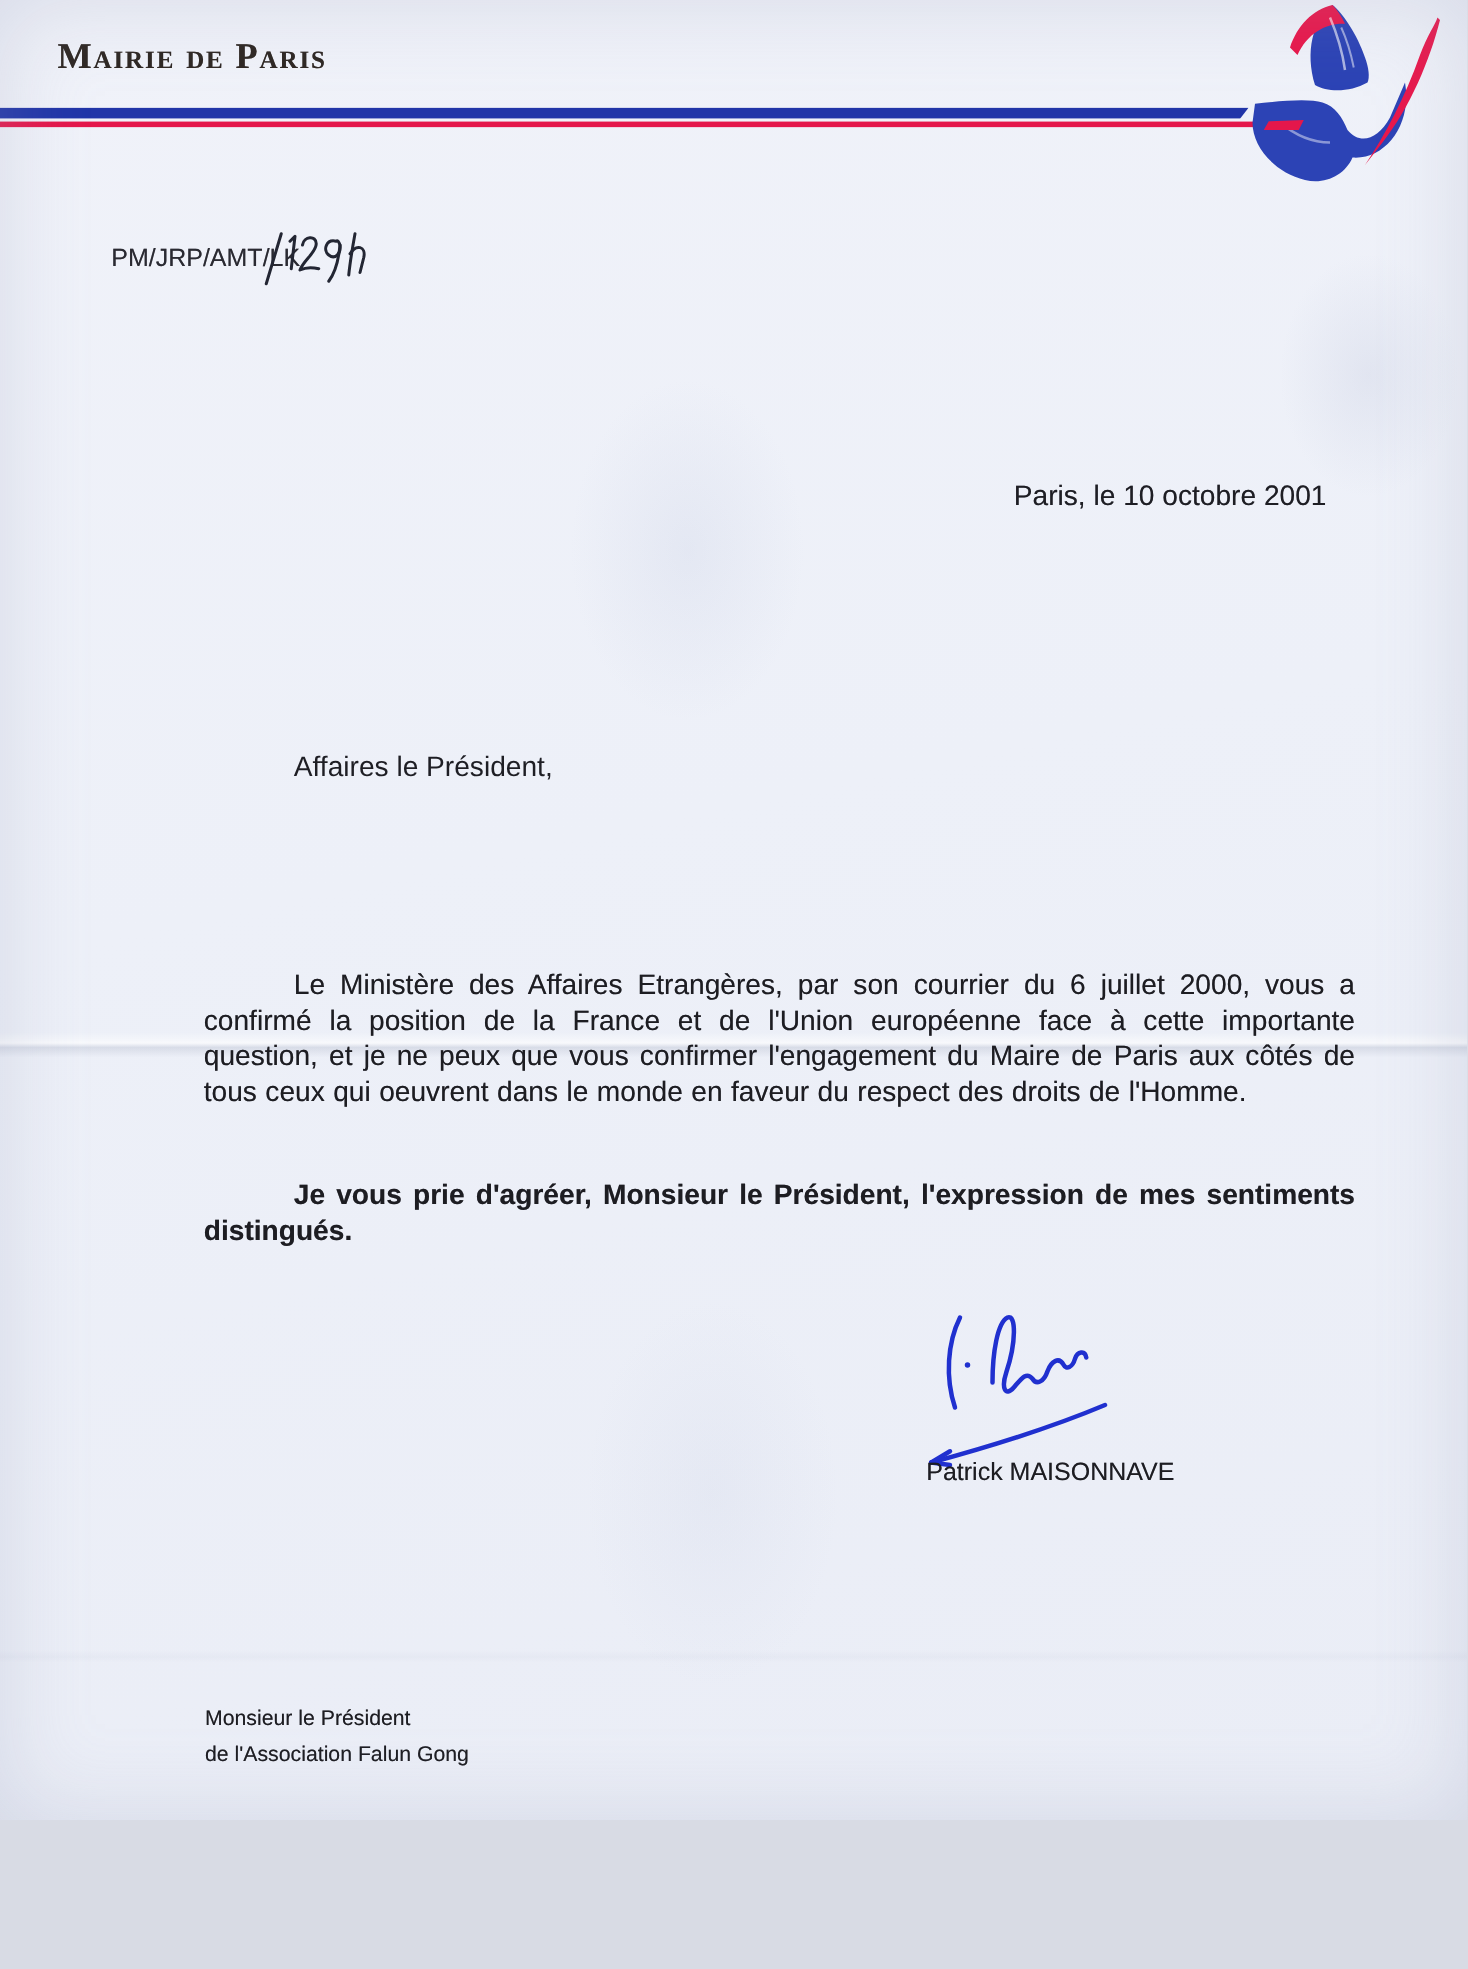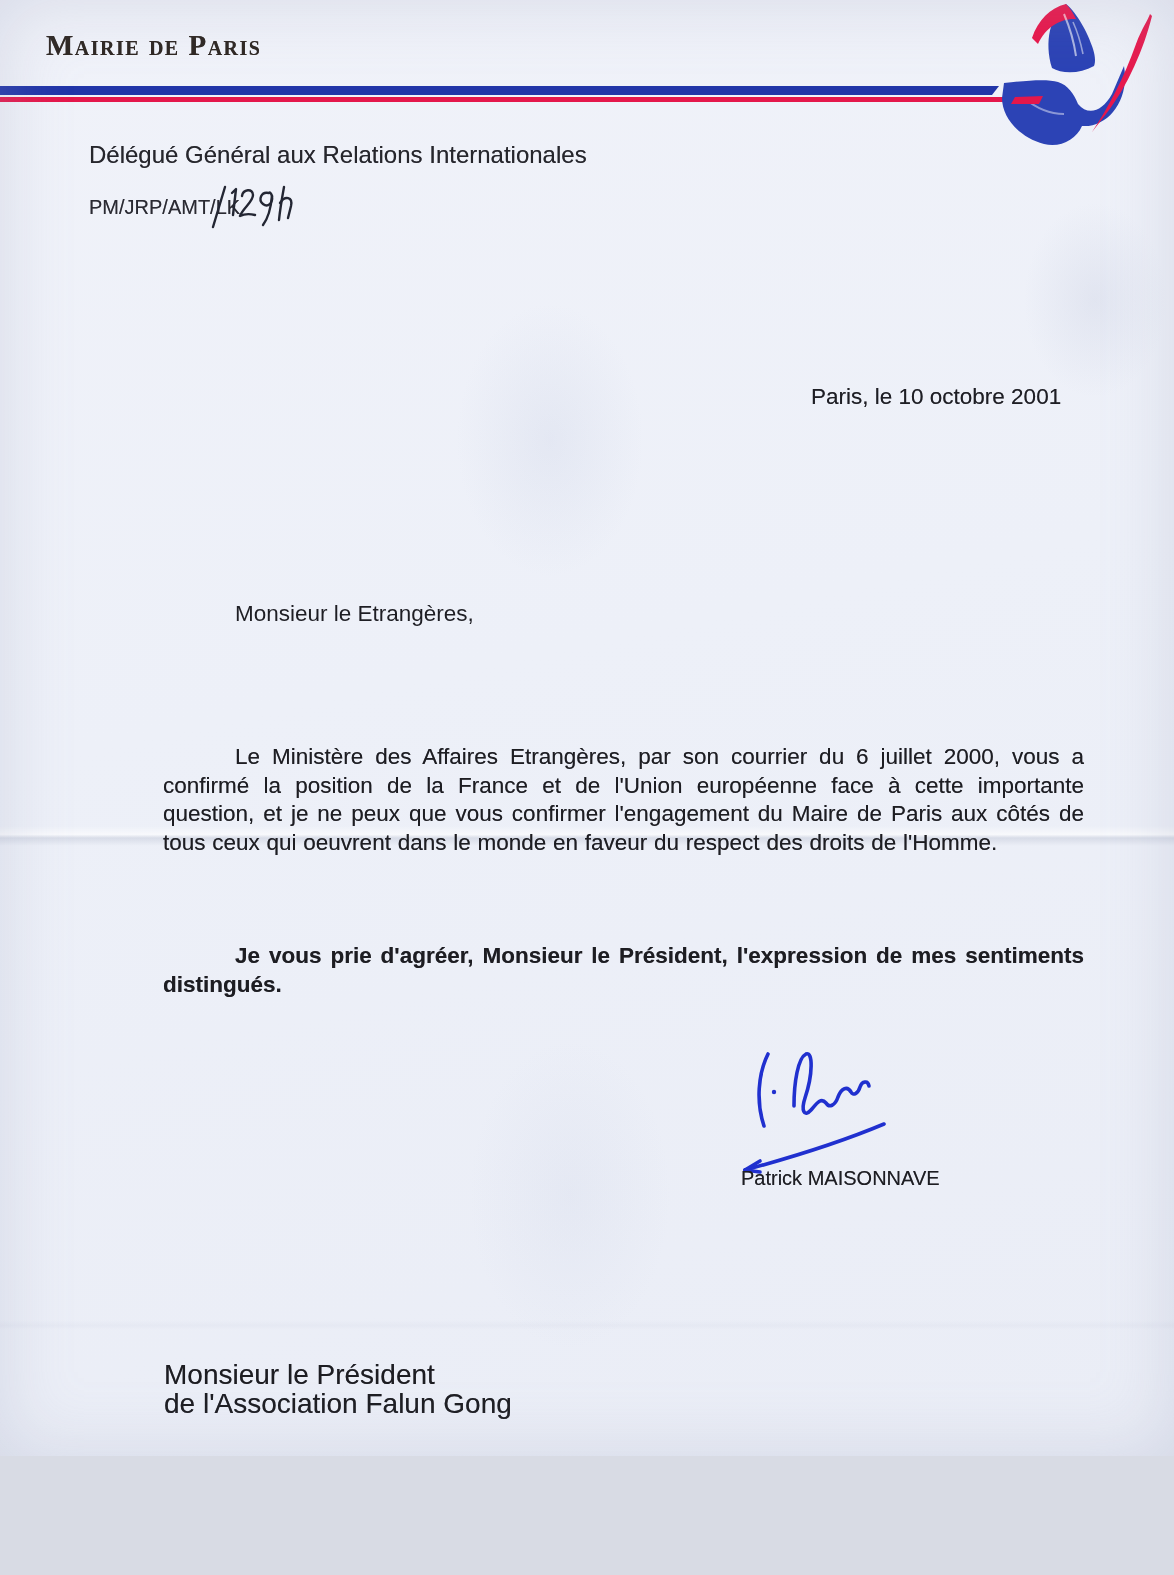--- a/index.html
+++ b/index.html
@@ -43,27 +43,27 @@
     text-shadow:0 0 0.5px rgba(30,30,40,0.5);}
   .refnum{position:absolute; left:205px; top:181px; width:95px; height:50px;}
 
   .dateline{position:absolute; left:811px; top:384px; font-size:22.5px; color:#1e1e24;
     text-shadow:0 0 0.5px rgba(30,30,40,0.5);}
 
   .salutation{position:absolute; left:235px; top:601px; font-size:22.5px;}
   .para{position:absolute; left:163px; width:921px; margin:0;
     font-size:22.5px; line-height:28.6px; text-align:justify; text-indent:72px;
     color:#1d1d22; text-shadow:0 0 0.5px rgba(28,28,36,0.55); word-spacing:0.5px;}
-  .p1{top:659px;} .p2{top:743px;} .p3{top:942px;font-weight:bold;}
+  .p1{top:659px;} .p2{top:774px;} .p3{top:942px;font-weight:bold;}
 
   .sig{position:absolute; left:700px; top:1040px; width:210px; height:140px;}
   .signer{position:absolute; left:741px; top:1167px; font-size:20px; color:#1d1d22;
     text-shadow:0 0 0.5px rgba(28,28,36,0.55);}
 
-  .recipient{position:absolute; left:164px; top:1361px; font-size:28px; line-height:28.5px;
+  .recipient{position:absolute; left:164px; top:1361px; font-size:17px; line-height:28.5px;
     color:#1d1d22; text-shadow:0 0 0.5px rgba(28,28,36,0.55);}
 </style>
 </head>
 <body>
 
 <div class="page">
 
   <div class="ghost a"></div>
   <div class="ghost b"></div>
   <div class="ghost c"></div>
@@ -83,40 +83,39 @@
     <path d="M 133,22 C 138,33 141,44 143,54" stroke="#ffffff" stroke-width="1.6" fill="none" opacity="0.5"></path>
 
     <path d="M 64,83 C 90,80 108,79 118,82 C 128,85 134,94 138,104 C 148,116 162,112 172,94 L 184,66 C 190,100 168,128 142,126 C 136,140 120,148 104,144 C 80,138 62,118 62,98 L 64,83 Z" fill="#2c43b5"></path>
     <path d="M 84,98 C 96,108 110,114 124,114" stroke="#ffffff" stroke-width="2" fill="none" opacity="0.45"></path>
 
     <path d="M 75,97 L 103,96 L 99,104 L 71,104 Z" fill="#e4174b"></path>
 
     <path d="M 212,16 C 204,48 188,86 166,114 L 152,132 C 168,108 184,78 196,44 C 202,28 208,20 210,14 Z" fill="#e8174b"></path>
   </svg>
 
-  <div class="t2">Délégué Général aux Relations Internationales</div>
 
   <div class="ref">
     <span>PM/JRP/AMT/LK</span>
   </div>
   <svg class="refnum" viewBox="0 0 95 50" aria-label="/1294">
     <g stroke="#232633" stroke-width="2.4" fill="none" stroke-linecap="round" stroke-linejoin="round">
       <path d="M 8,46 L 20,6"></path>
       <path d="M 27,12 C 29,10 30,9 31,8 L 28,34"></path>
       <path d="M 37,15 C 38,8 48,7 48,14 C 48,21 38,27 35,35 C 41,32 46,33 50,34"></path>
       <path d="M 64,12 C 56,10 53,19 58,23 C 63,27 68,22 67,15 C 66,12 65,11 64,12"></path>
       <path d="M 67,15 C 66,26 64,36 58,44"></path>
       <path d="M 79,6 C 77,17 75,29 74,39"></path>
       <path d="M 75,22 C 80,14 88,16 86,25 L 83,37"></path>
     </g>
   </svg>
 
   <div class="dateline">Paris, le 10 octobre 2001</div>
 
-  <div class="salutation">Monsieur le Etrangères,</div>
+  <div class="salutation">Affaires le Président,</div>
 
   <p class="para p2">Le Ministère des Affaires Etrangères, par son courrier du 6 juillet 2000, vous a confirmé la position de la France et de l'Union européenne face à cette importante question, et je ne peux que vous confirmer l'engagement du Maire de Paris aux côtés de tous ceux qui oeuvrent dans le monde en faveur du respect des droits de l'Homme.</p>
   <p class="para p3">Je vous prie d'agréer, Monsieur le Président, l'expression de mes sentiments distingués.</p>
 
   <svg class="sig" viewBox="0 0 210 140" aria-label="Patrick MAISONNAVE">
     <g stroke="#2030cf" stroke-width="3.6" fill="none" stroke-linecap="round" stroke-linejoin="round">
       <path d="M 68,14 C 58,34 56,62 64,86"></path>
       <circle cx="74" cy="52" r="2.2" fill="#2030cf" stroke="none"></circle>
       <path d="M 94,66 C 94,42 98,18 106,14 C 113,11 113,34 105,58 C 101,70 104,78 111,70 C 117,63 121,57 126,63 C 129,68 135,66 138,57 C 141,49 147,45 151,52 C 153,56 158,54 160,47 C 162,41 168,40 169,46"></path>
       <path d="M 184,84 C 146,100 104,114 45,130"></path>

